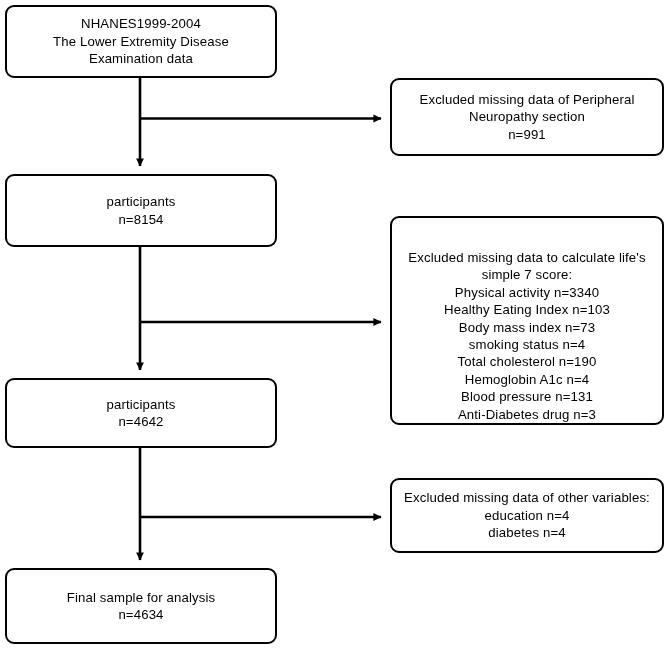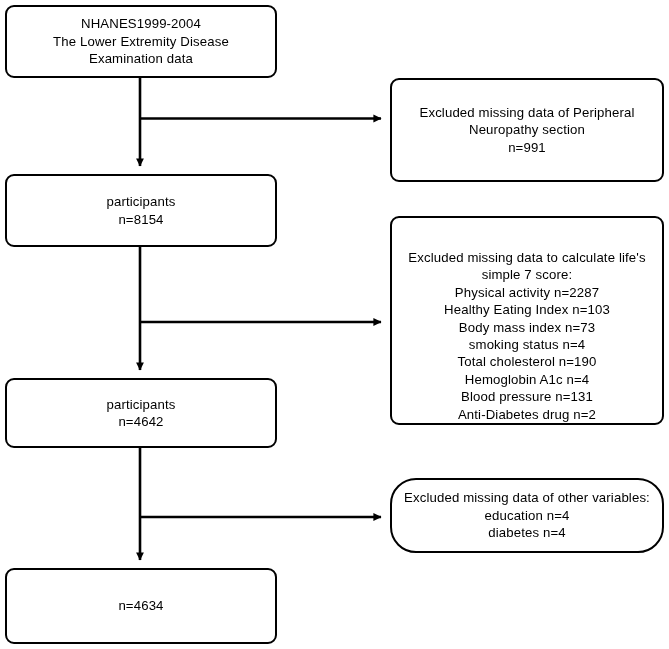--- a/index.html
+++ b/index.html
@@ -52,23 +52,23 @@
   }
   .node .lines > div.em {
     font-weight: normal;
   }
   
   #node-source   { left: 5px;  top: 5px;   width: 272px; height: 73px; }
   #node-p8154    { left: 5px;  top: 174px; width: 272px; height: 73px; }
   #node-p4642    { left: 5px;  top: 378px; width: 272px; height: 70px; }
   #node-final    { left: 5px;  top: 568px; width: 272px; height: 76px; }
   
-  #node-excl-neuropathy { left: 390px; top: 78px;  width: 274px; height: 104px; }
+  #node-excl-neuropathy { left: 390px; top: 78px;  width: 274px; height: 78px; }
   #node-excl-ls7        { left: 390px; top: 216px; width: 274px; height: 209px; align-items: flex-end; }
-  #node-excl-other      { left: 390px; top: 478px; width: 274px; height: 75px; border-radius: 26px; }
+  #node-excl-other      { left: 390px; top: 478px; width: 274px; height: 75px; }
 </style>
 </head>
 <body>
 
 <div id="flowchart">
 
   <svg id="connector-layer" viewBox="0 0 669 649" width="669" height="649" xmlns="http://www.w3.org/2000/svg">
     <defs>
       <marker id="arrowhead" markerWidth="9" markerHeight="9" refX="7.6" refY="4.5" orient="auto" markerUnits="userSpaceOnUse">
         <path d="M 0 0.6 L 8.2 4.5 L 0 8.4 z" fill="#000000"></path>
@@ -117,44 +117,45 @@
 
   <div class="node" id="node-p4642">
     <div class="lines">
         <div>participants</div>
         <div>n=4642</div>
       </div>
   </div>
 
   <div class="node" id="node-final">
     <div class="lines">
+        <div>Final sample for analysis</div>
         <div>n=4634</div>
       </div>
   </div>
 
   <div class="node" id="node-excl-neuropathy">
     <div class="lines">
         <div>Excluded missing data of Peripheral</div>
         <div>Neuropathy section</div>
         <div>n=991</div>
       </div>
   </div>
 
   <div class="node" id="node-excl-ls7">
     <div class="lines">
         <div>Excluded missing data to calculate life's</div>
         <div>simple 7 score:</div>
-        <div>Physical activity n=2287</div>
+        <div>Physical activity n=3340</div>
         <div>Healthy Eating Index n=103</div>
         <div>Body mass index n=73</div>
         <div class="em">smoking status n=4</div>
         <div>Total cholesterol n=190</div>
         <div>Hemoglobin A1c n=4</div>
         <div>Blood pressure n=131</div>
-        <div>Anti-Diabetes drug n=2</div>
+        <div>Anti-Diabetes drug n=3</div>
       </div>
   </div>
 
   <div class="node" id="node-excl-other">
     <div class="lines">
         <div>Excluded missing data of other variables:</div>
         <div>education n=4</div>
         <div>diabetes n=4</div>
       </div>
   </div>

